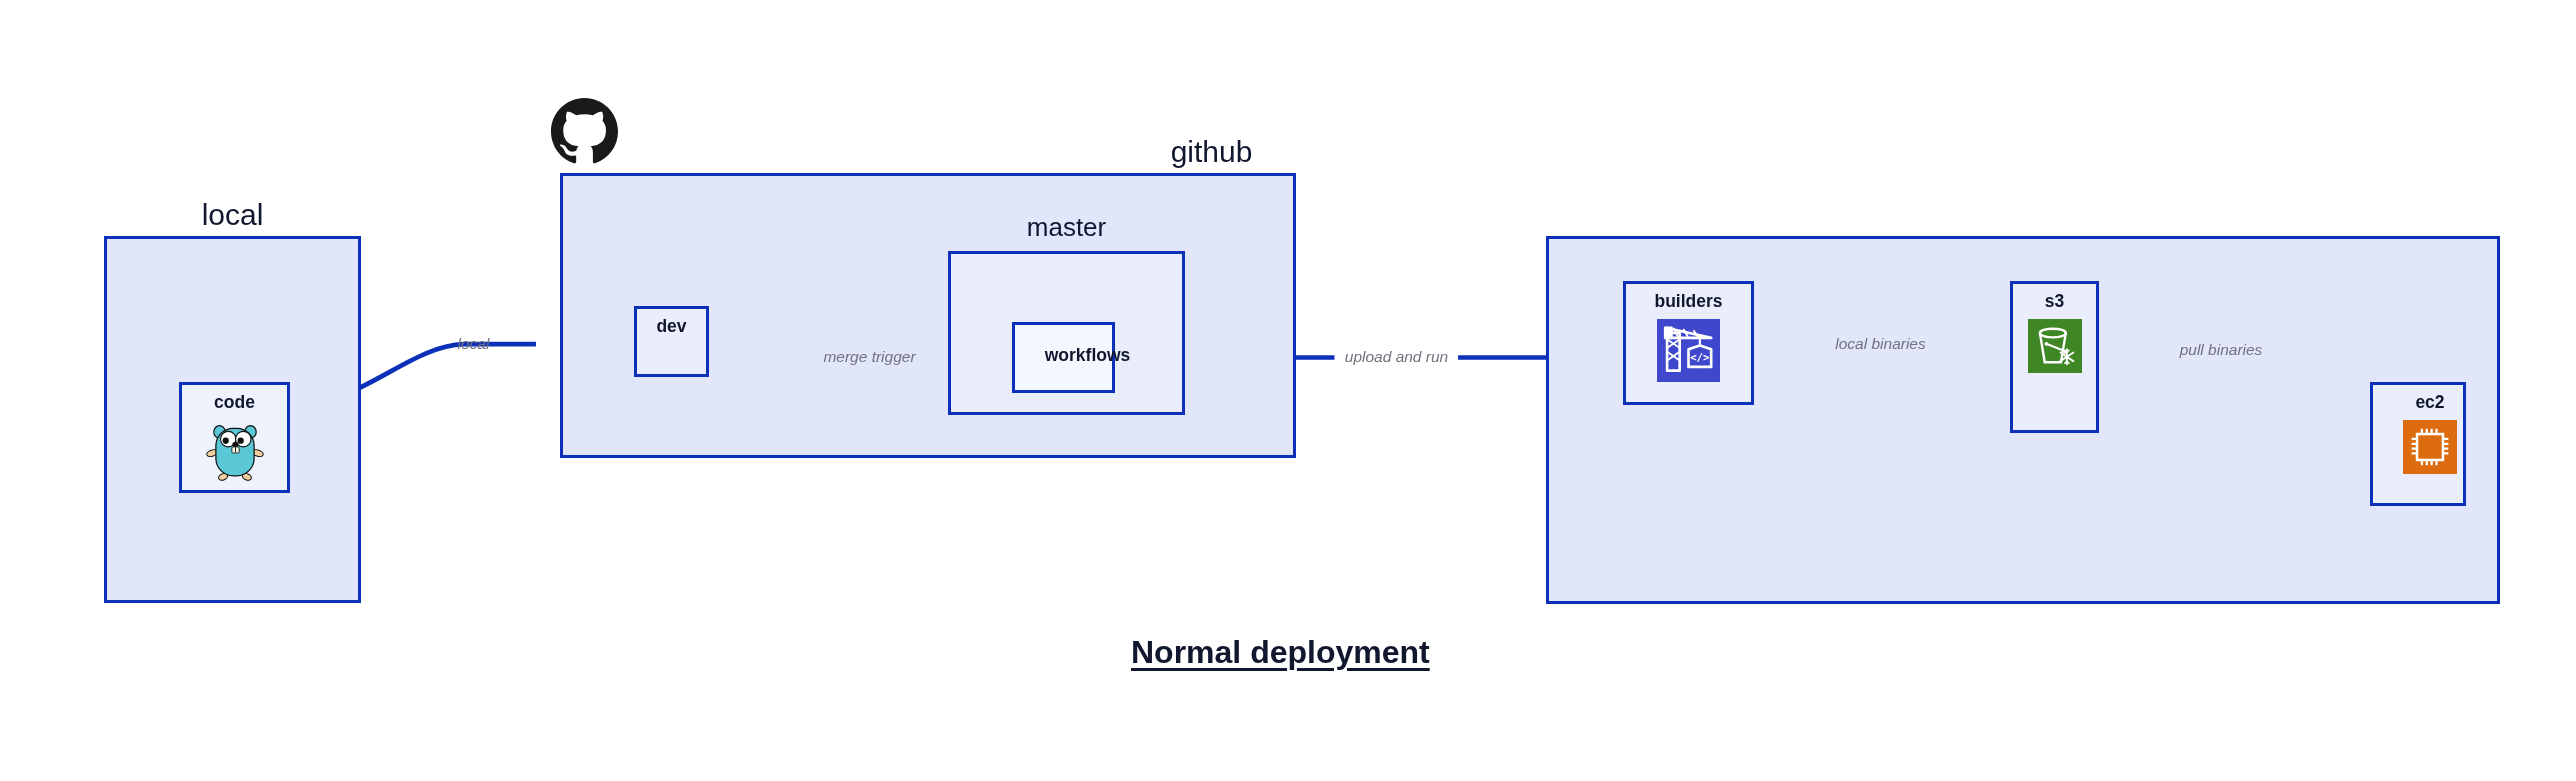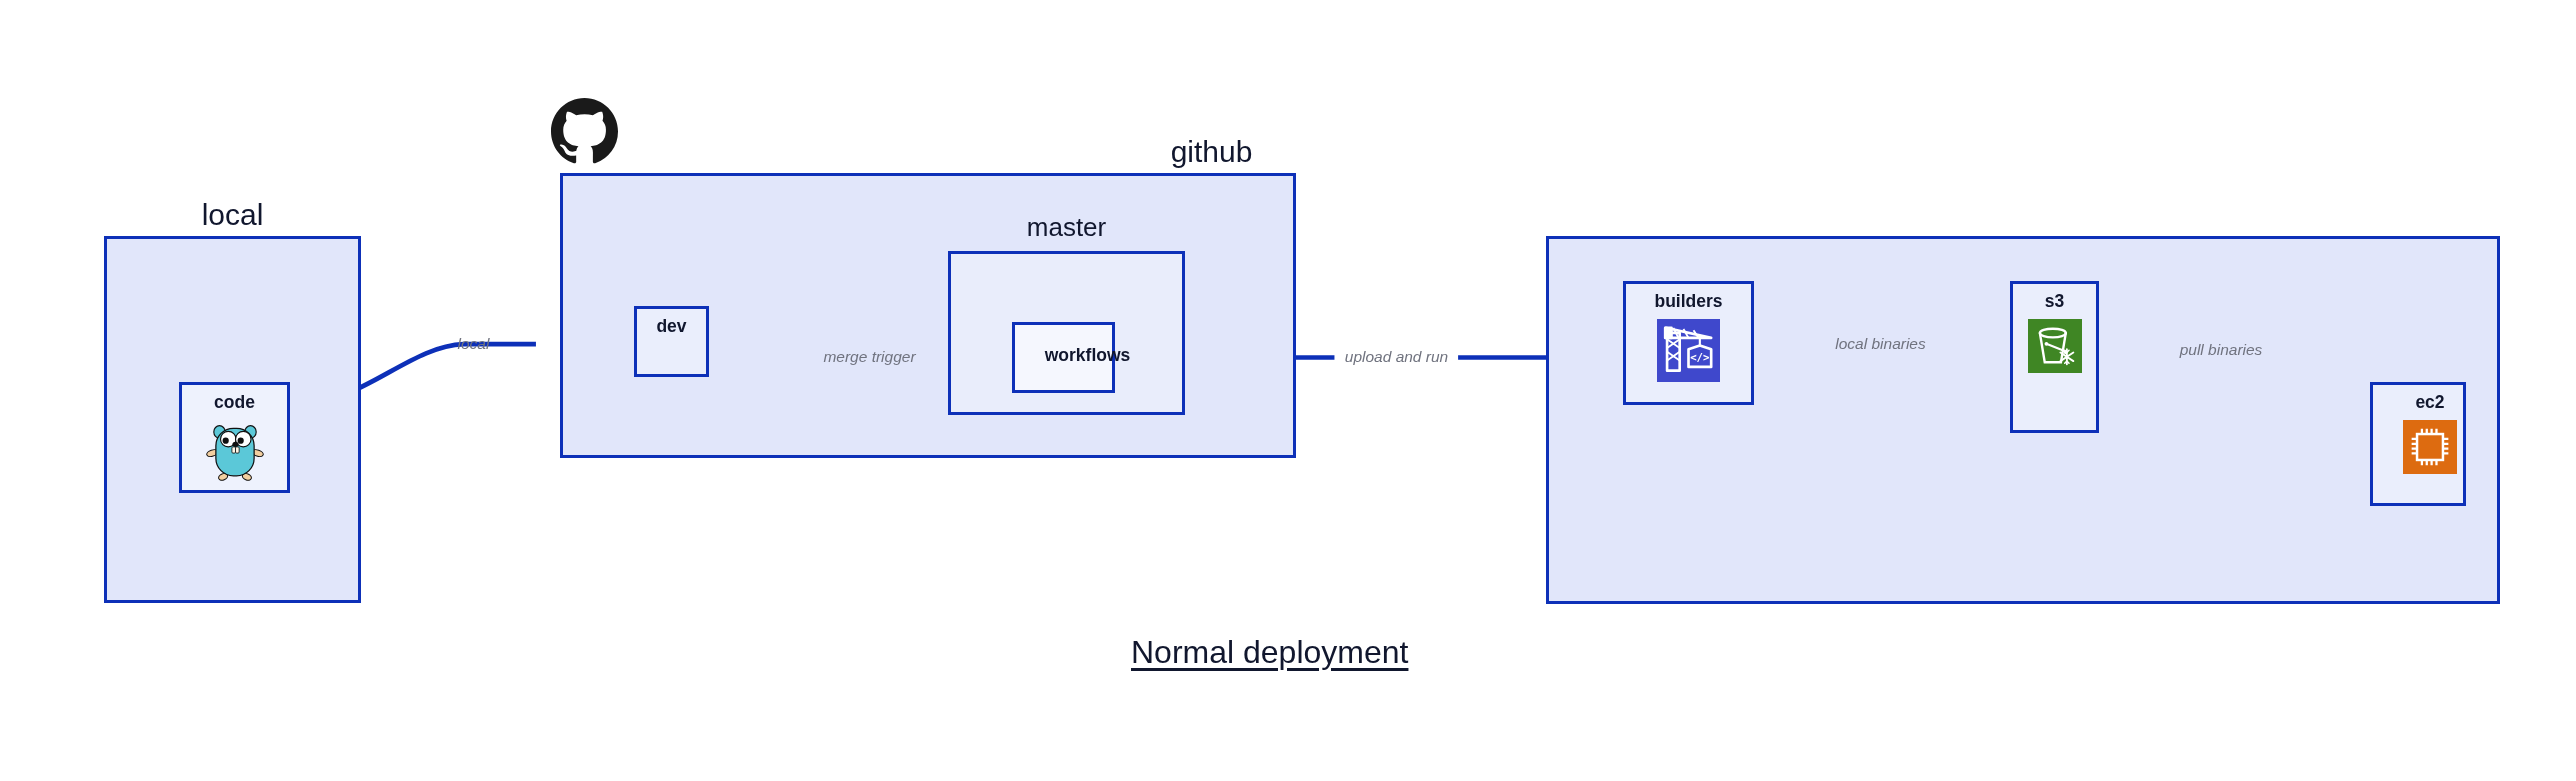--- a/index.html
+++ b/index.html
@@ -271,16 +271,16 @@
   <div class="edge-label" style="left:422px; top:335px; width:103px;">local</div>
 
   <div class="edge-label" style="left:814px; top:348px; width:111px;">merge trigger</div>
 
   <div class="edge-label" style="left:1332px; top:348px; width:129px;">upload and run</div>
 
   <div class="edge-label" style="left:1819px; top:335px; width:123px;">local binaries</div>
 
   <div class="edge-label" style="left:2172px; top:341px; width:98px;">pull binaries</div>
 
-  <div id="diagram-title" style="left:1131px; top:634px;">Normal deployment</div>
+  <div id="diagram-title" style="left:1131px; top:634px;font-weight:bold;">Normal deployment</div>
 
 </div>
 
 
 </body></html>

